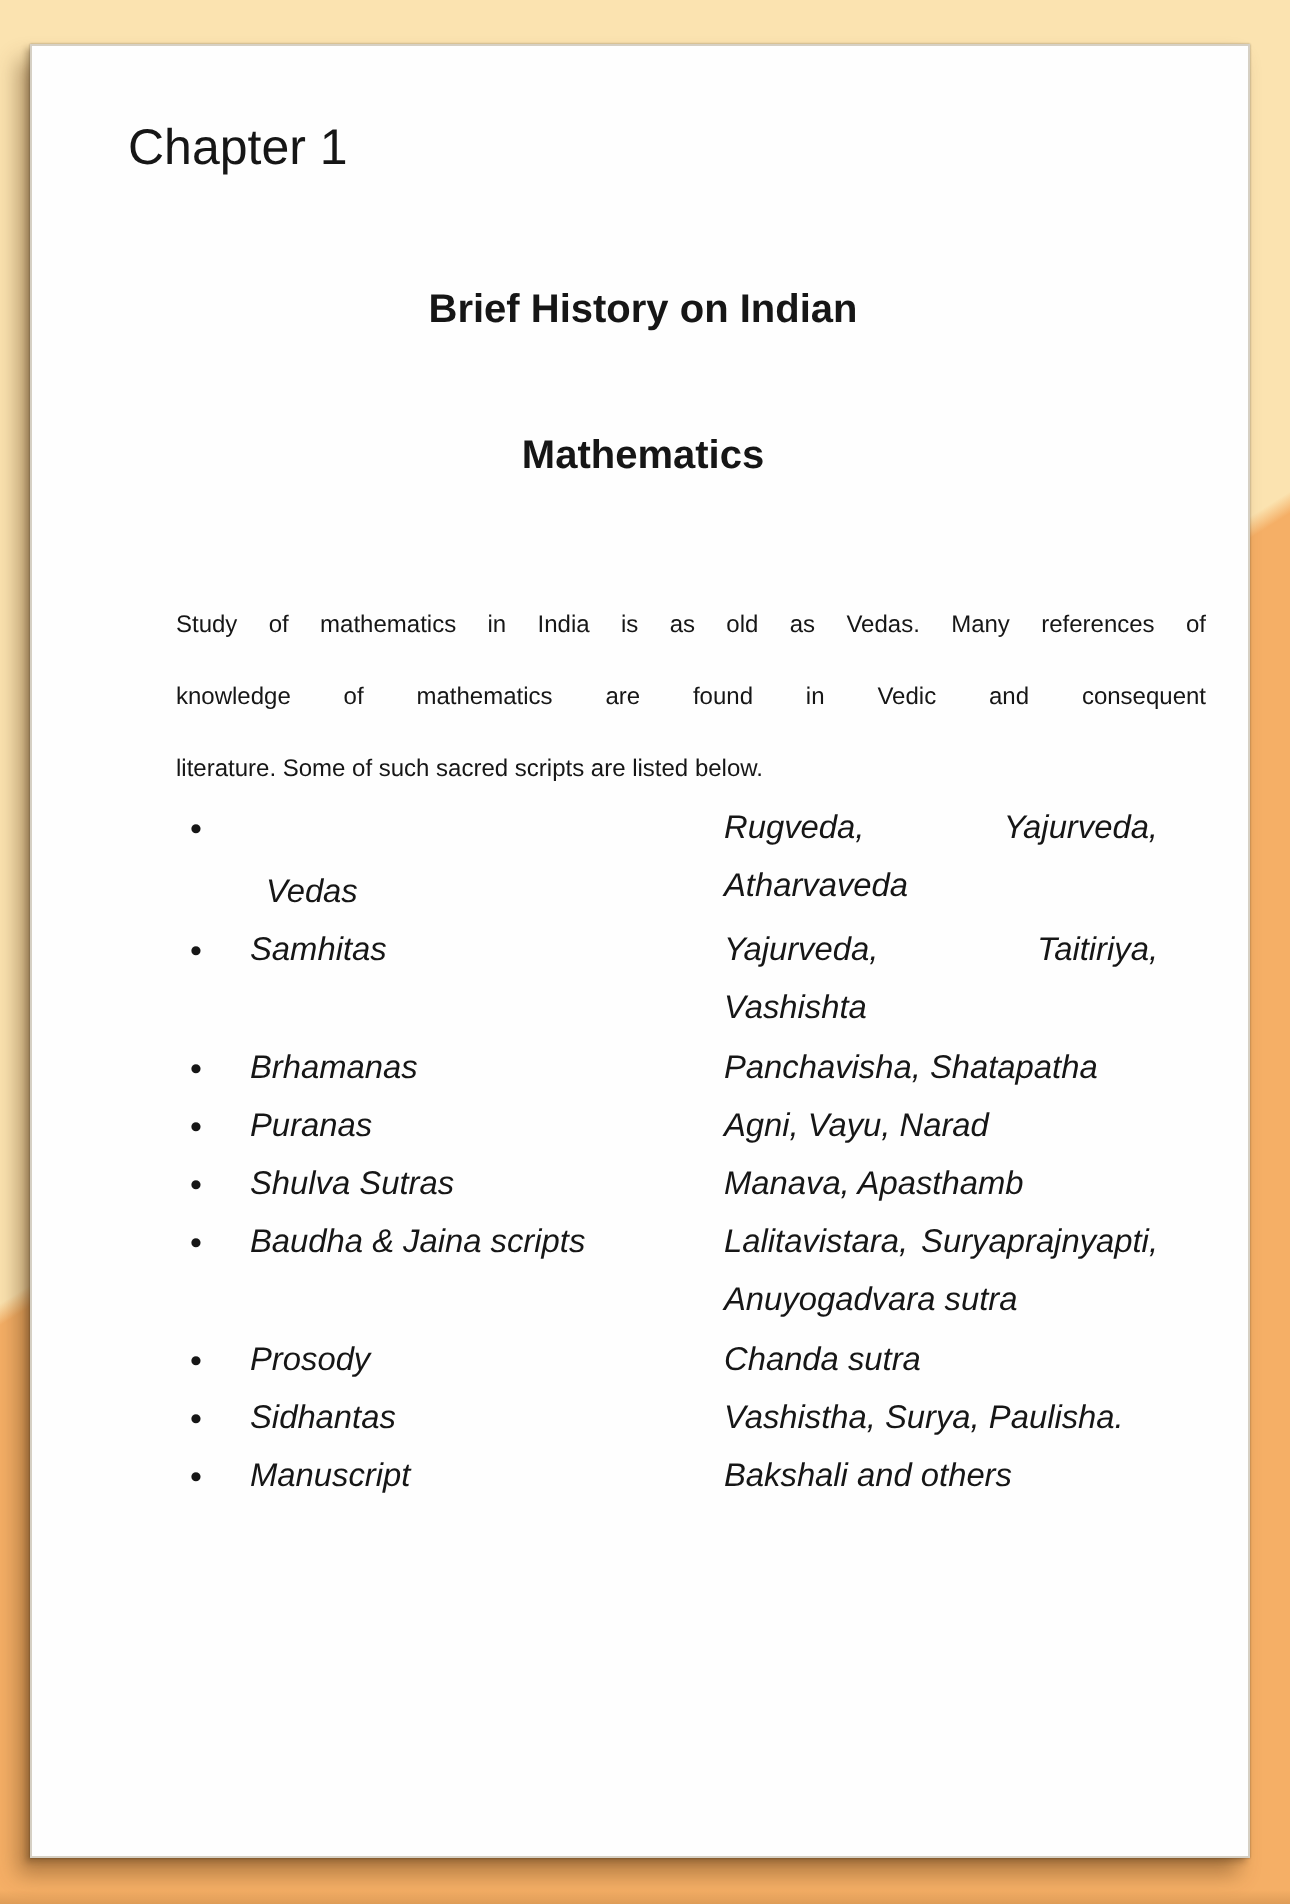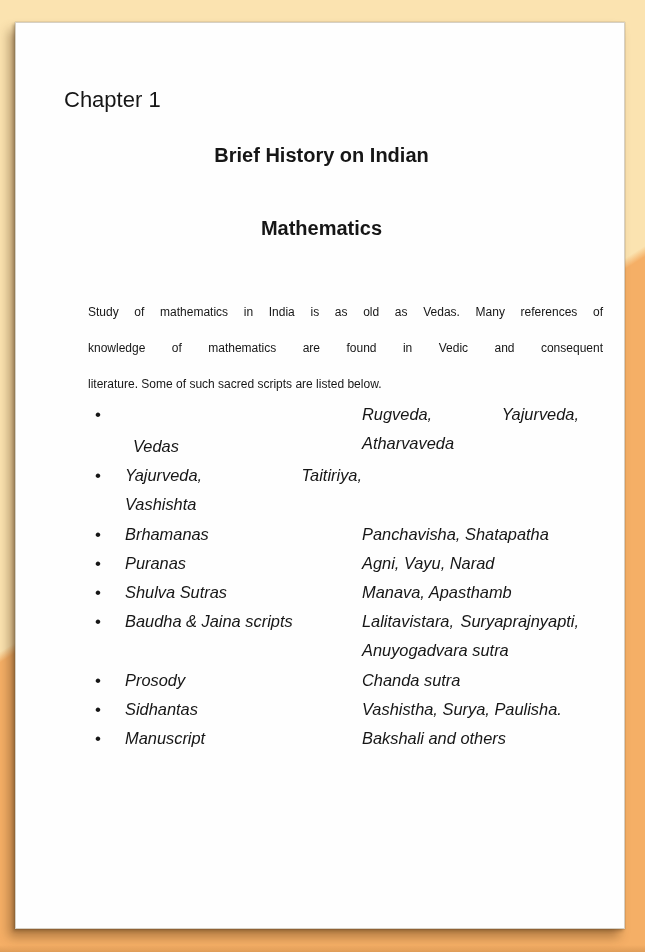--- a/index.html
+++ b/index.html
@@ -33,22 +33,22 @@
     width: 610px; height: 907px;
     background: var(--page);
     border: 1px solid #d6d0c4;
     box-shadow:
       0 0 1px rgba(0,0,0,0.35),
       -2px 2px 3px rgba(70,45,20,0.30),
       -6px 8px 10px rgba(95,60,25,0.45);
   }
   .chapter {
     position: absolute;
-    left: 48px; top: 64px;
-    font-size: 22px;
+    left: 48px; top: 38px;
+    font-size: 25px;
     line-height: 26px;
   }
   .title-block {
     position: absolute;
     left: 48px; top: 96px;
     width: 515px;
     text-align: center;
     font-size: 20px;
     font-weight: bold;
     line-height: 73px;
@@ -110,20 +110,21 @@
       <span class="bullet">•</span>
       <span class="label indent">Vedas</span>
       <span class="values">
         <span class="vl stretch">Rugveda, Yajurveda,</span>
         <span class="vl">Atharvaveda</span>
       </span>
     </div>
 
     <div class="row">
       <span class="bullet">•</span>
+      <span class="label">Samhitas</span>
       <span class="values">
         <span class="vl stretch">Yajurveda, Taitiriya,</span>
         <span class="vl">Vashishta</span>
       </span>
     </div>
 
     <div class="row">
       <span class="bullet">•</span>
       <span class="label">Brhamanas</span>
       <span class="values">

